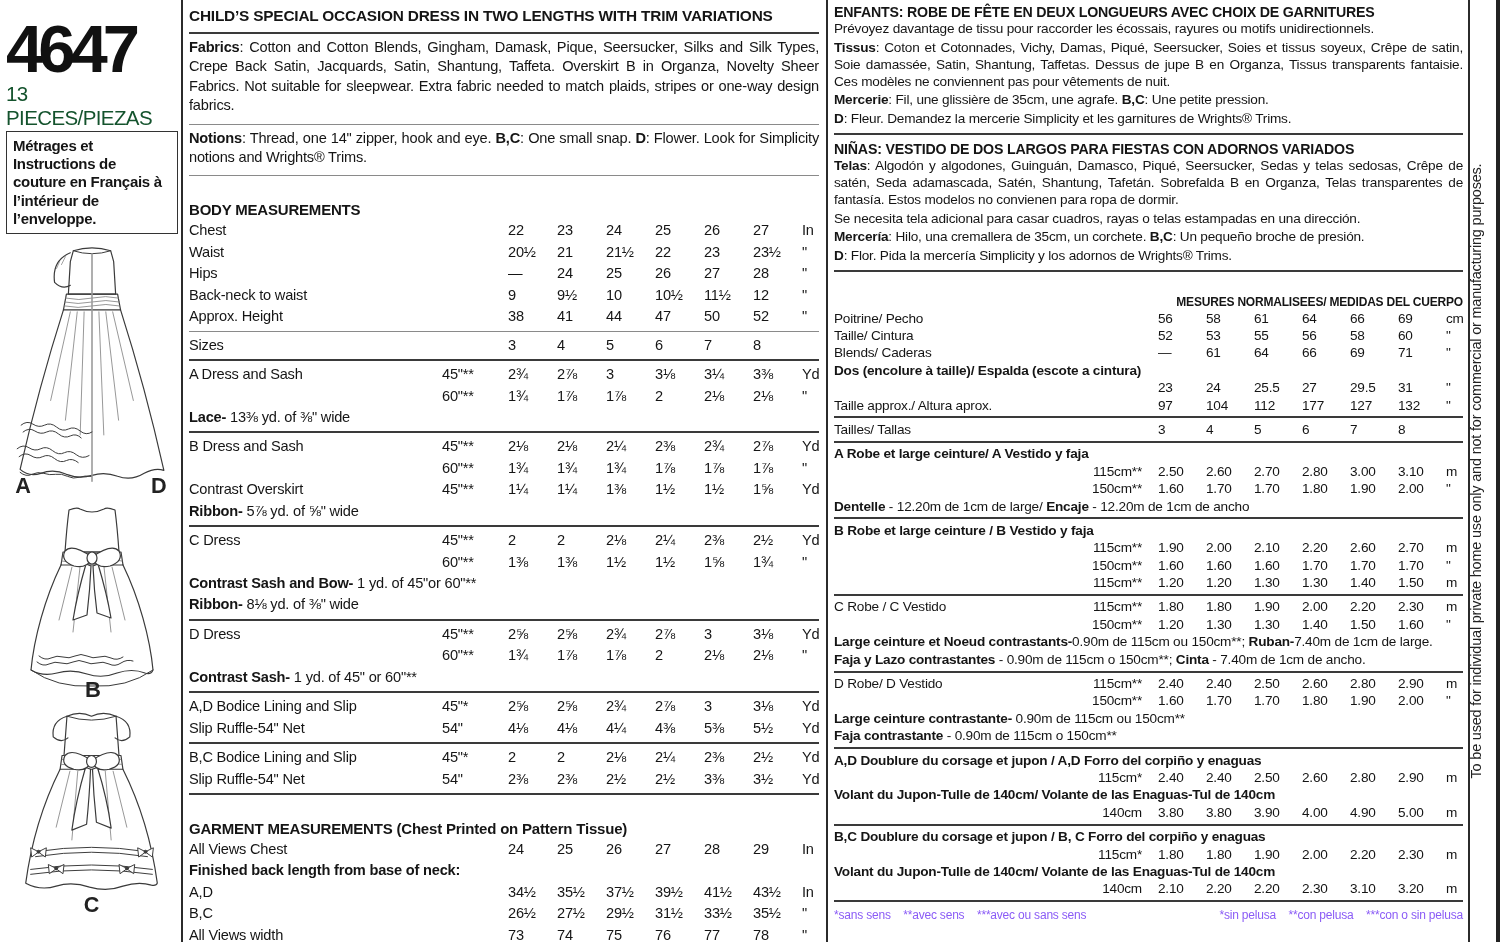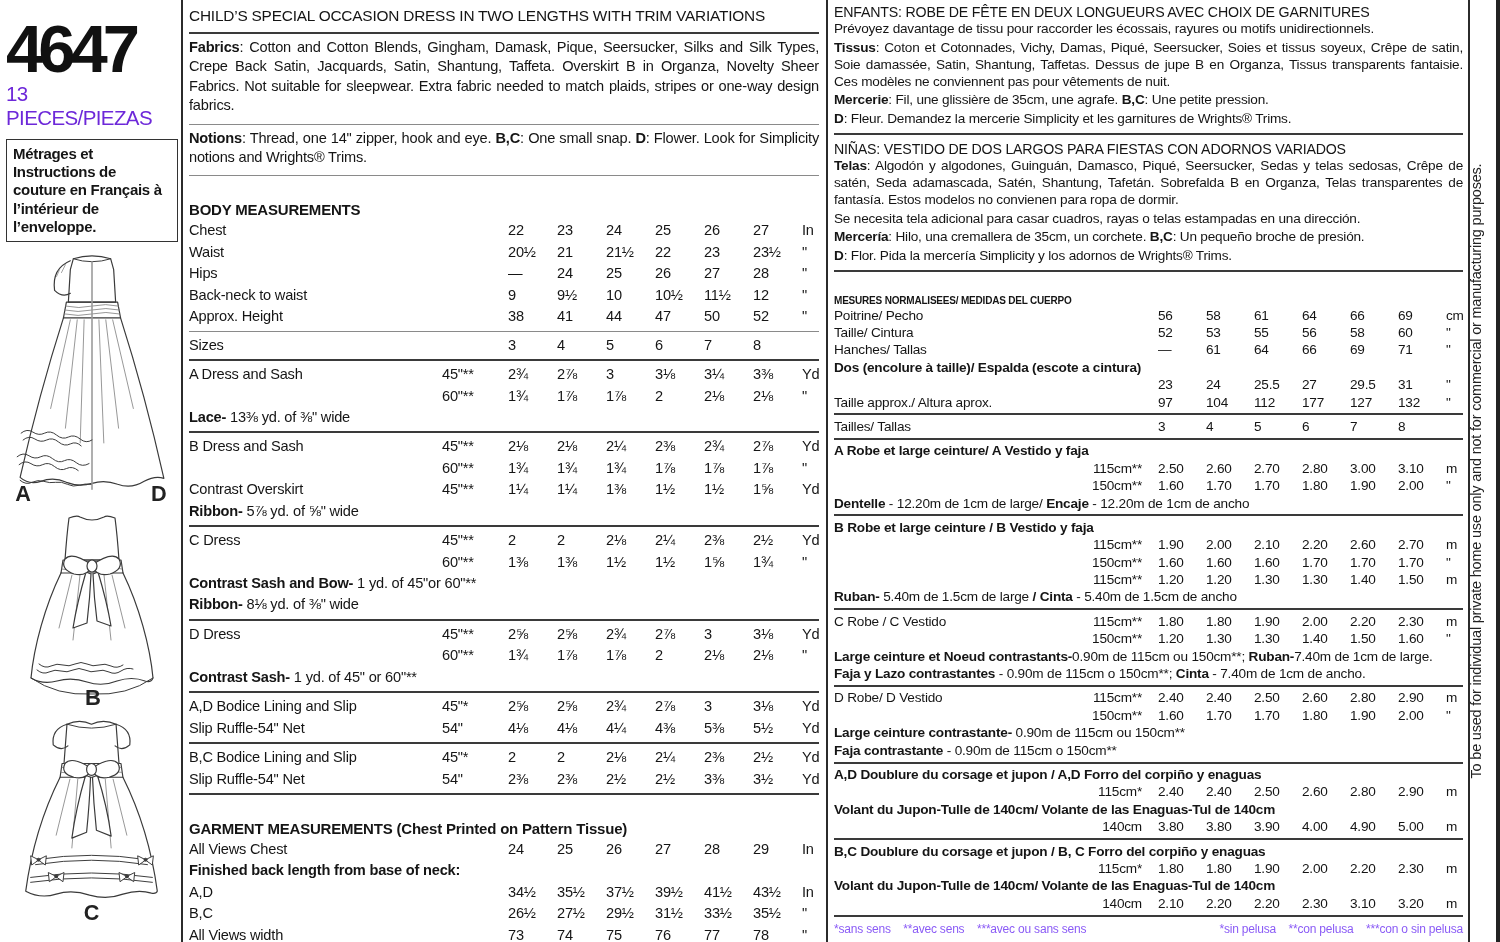--- a/index.html
+++ b/index.html
@@ -8,38 +8,38 @@
     font-family:"Liberation Sans", sans-serif;position:relative;overflow:hidden;
     -webkit-font-smoothing:antialiased;
   }
   .page{position:absolute;inset:0;}
   .vline{position:absolute;top:0;bottom:0;width:1.5px;background:#2b2b2b;}
   .black-edge{position:absolute;right:0;top:0;bottom:0;width:4px;background:#222;}
 
   
   .col-left{position:absolute;left:6px;top:18px;width:172px;}
   .num{font-size:67px;font-weight:bold;letter-spacing:-5px;line-height:0.92;color:#111;}
-  .pieces{font-size:20.5px;letter-spacing:-0.6px;margin-top:2px;color:#6d28d9;}
+  .pieces{font-size:20.5px;letter-spacing:-0.6px;margin-top:2px;color:#14532d;}
   .fr-box{border:1.5px solid #333;padding:5px 6px;font-weight:bold;font-size:15px;
-          line-height:1.22;margin-top:9px;letter-spacing:-0.3px;width:158px;}
+          line-height:1.22;margin-top:1px;letter-spacing:-0.3px;width:158px;}
   .dress{display:block;margin:4px auto 0;}
 
   
   .col-en{position:absolute;left:189px;top:0;width:630px;letter-spacing:-0.2px;}
   .col-fr{position:absolute;left:834px;top:0;width:629px;letter-spacing:-0.2px;}
 
-  .sec-title{font-weight:normal;font-size:15.4px;padding:7px 0 4px;}
+  .sec-title{font-weight:bold;font-size:15.4px;padding:7px 0 4px;}
   .fr .sec-title{font-size:14.2px;padding:4px 0 1px;}
   .rule1{height:1px;background:#8a8a8a;margin:3px 0;}
   .rule2{height:2px;background:#3a3a3a;margin:3px 0;}
   .fr .rule1,.fr .rule2{margin:2.5px 0;}
   .para{font-size:14.6px;line-height:1.33;text-align:justify;padding:1px 0 5px;}
   .fr .para{font-size:13.6px;line-height:1.24;padding:0 0 2px;}
   .thead{font-weight:bold;font-size:15px;padding:4px 0 2px;margin-top:21px;}
-  .fr .thead{font-size:10px;padding:2px 0 1px;}
+  .fr .thead{font-size:12px;padding:2px 0 1px;text-align:right;}
   .trow{display:grid;font-size:14.6px;line-height:1.47;}
   .en .trow{grid-template-columns:253px 66px 49px 49px 49px 49px 49px 49px 1fr;}
   .fr .trow{grid-template-columns:244px 80px 48px 48px 48px 48px 48px 48px 1fr;
             font-size:13.6px;line-height:1.28;}
   .tl{font-weight:normal;}
   .fr .tw{text-align:right;padding-right:16px;}
   .tline{font-size:14.6px;line-height:1.47;}
   .fr .tline{font-size:13.6px;line-height:1.28;}
   .b{font-weight:bold;}
   .footnote{font-size:12.4px;padding-top:3px;white-space:pre;color:#8b5cf6;}
@@ -484,21 +484,21 @@
         <div class="tw"></div>
         <div class="tv">52</div>
         <div class="tv">53</div>
         <div class="tv">55</div>
         <div class="tv">56</div>
         <div class="tv">58</div>
         <div class="tv">60</div>
         <div class="tu">"</div>
       </div>
       <div class="trow">
-        <div class="tl">Hanches/ Tallas</div>
+        <div class="tl">Blends/ Caderas</div>
         <div class="tw"></div>
         <div class="tv">—</div>
         <div class="tv">61</div>
         <div class="tv">64</div>
         <div class="tv">66</div>
         <div class="tv">69</div>
         <div class="tv">71</div>
         <div class="tu">"</div>
       </div>
       <div class="tline"><span class="b">Dos (encolure à taille)/ Espalda (escote a cintura)</span></div>
@@ -589,21 +589,20 @@
         <div class="tl"></div>
         <div class="tw">115cm**</div>
         <div class="tv">1.20</div>
         <div class="tv">1.20</div>
         <div class="tv">1.30</div>
         <div class="tv">1.30</div>
         <div class="tv">1.40</div>
         <div class="tv">1.50</div>
         <div class="tu">m</div>
       </div>
-      <div class="tline"><span class="b">Ruban-</span><span> 5.40m de 1.5cm de large </span><span class="b">/ Cinta</span><span> - 5.40m de 1.5cm de ancho</span></div>
       <div class="rule2"></div>
       <div class="trow">
         <div class="tl">C Robe / C Vestido</div>
         <div class="tw">115cm**</div>
         <div class="tv">1.80</div>
         <div class="tv">1.80</div>
         <div class="tv">1.90</div>
         <div class="tv">2.00</div>
         <div class="tv">2.20</div>
         <div class="tv">2.30</div>

